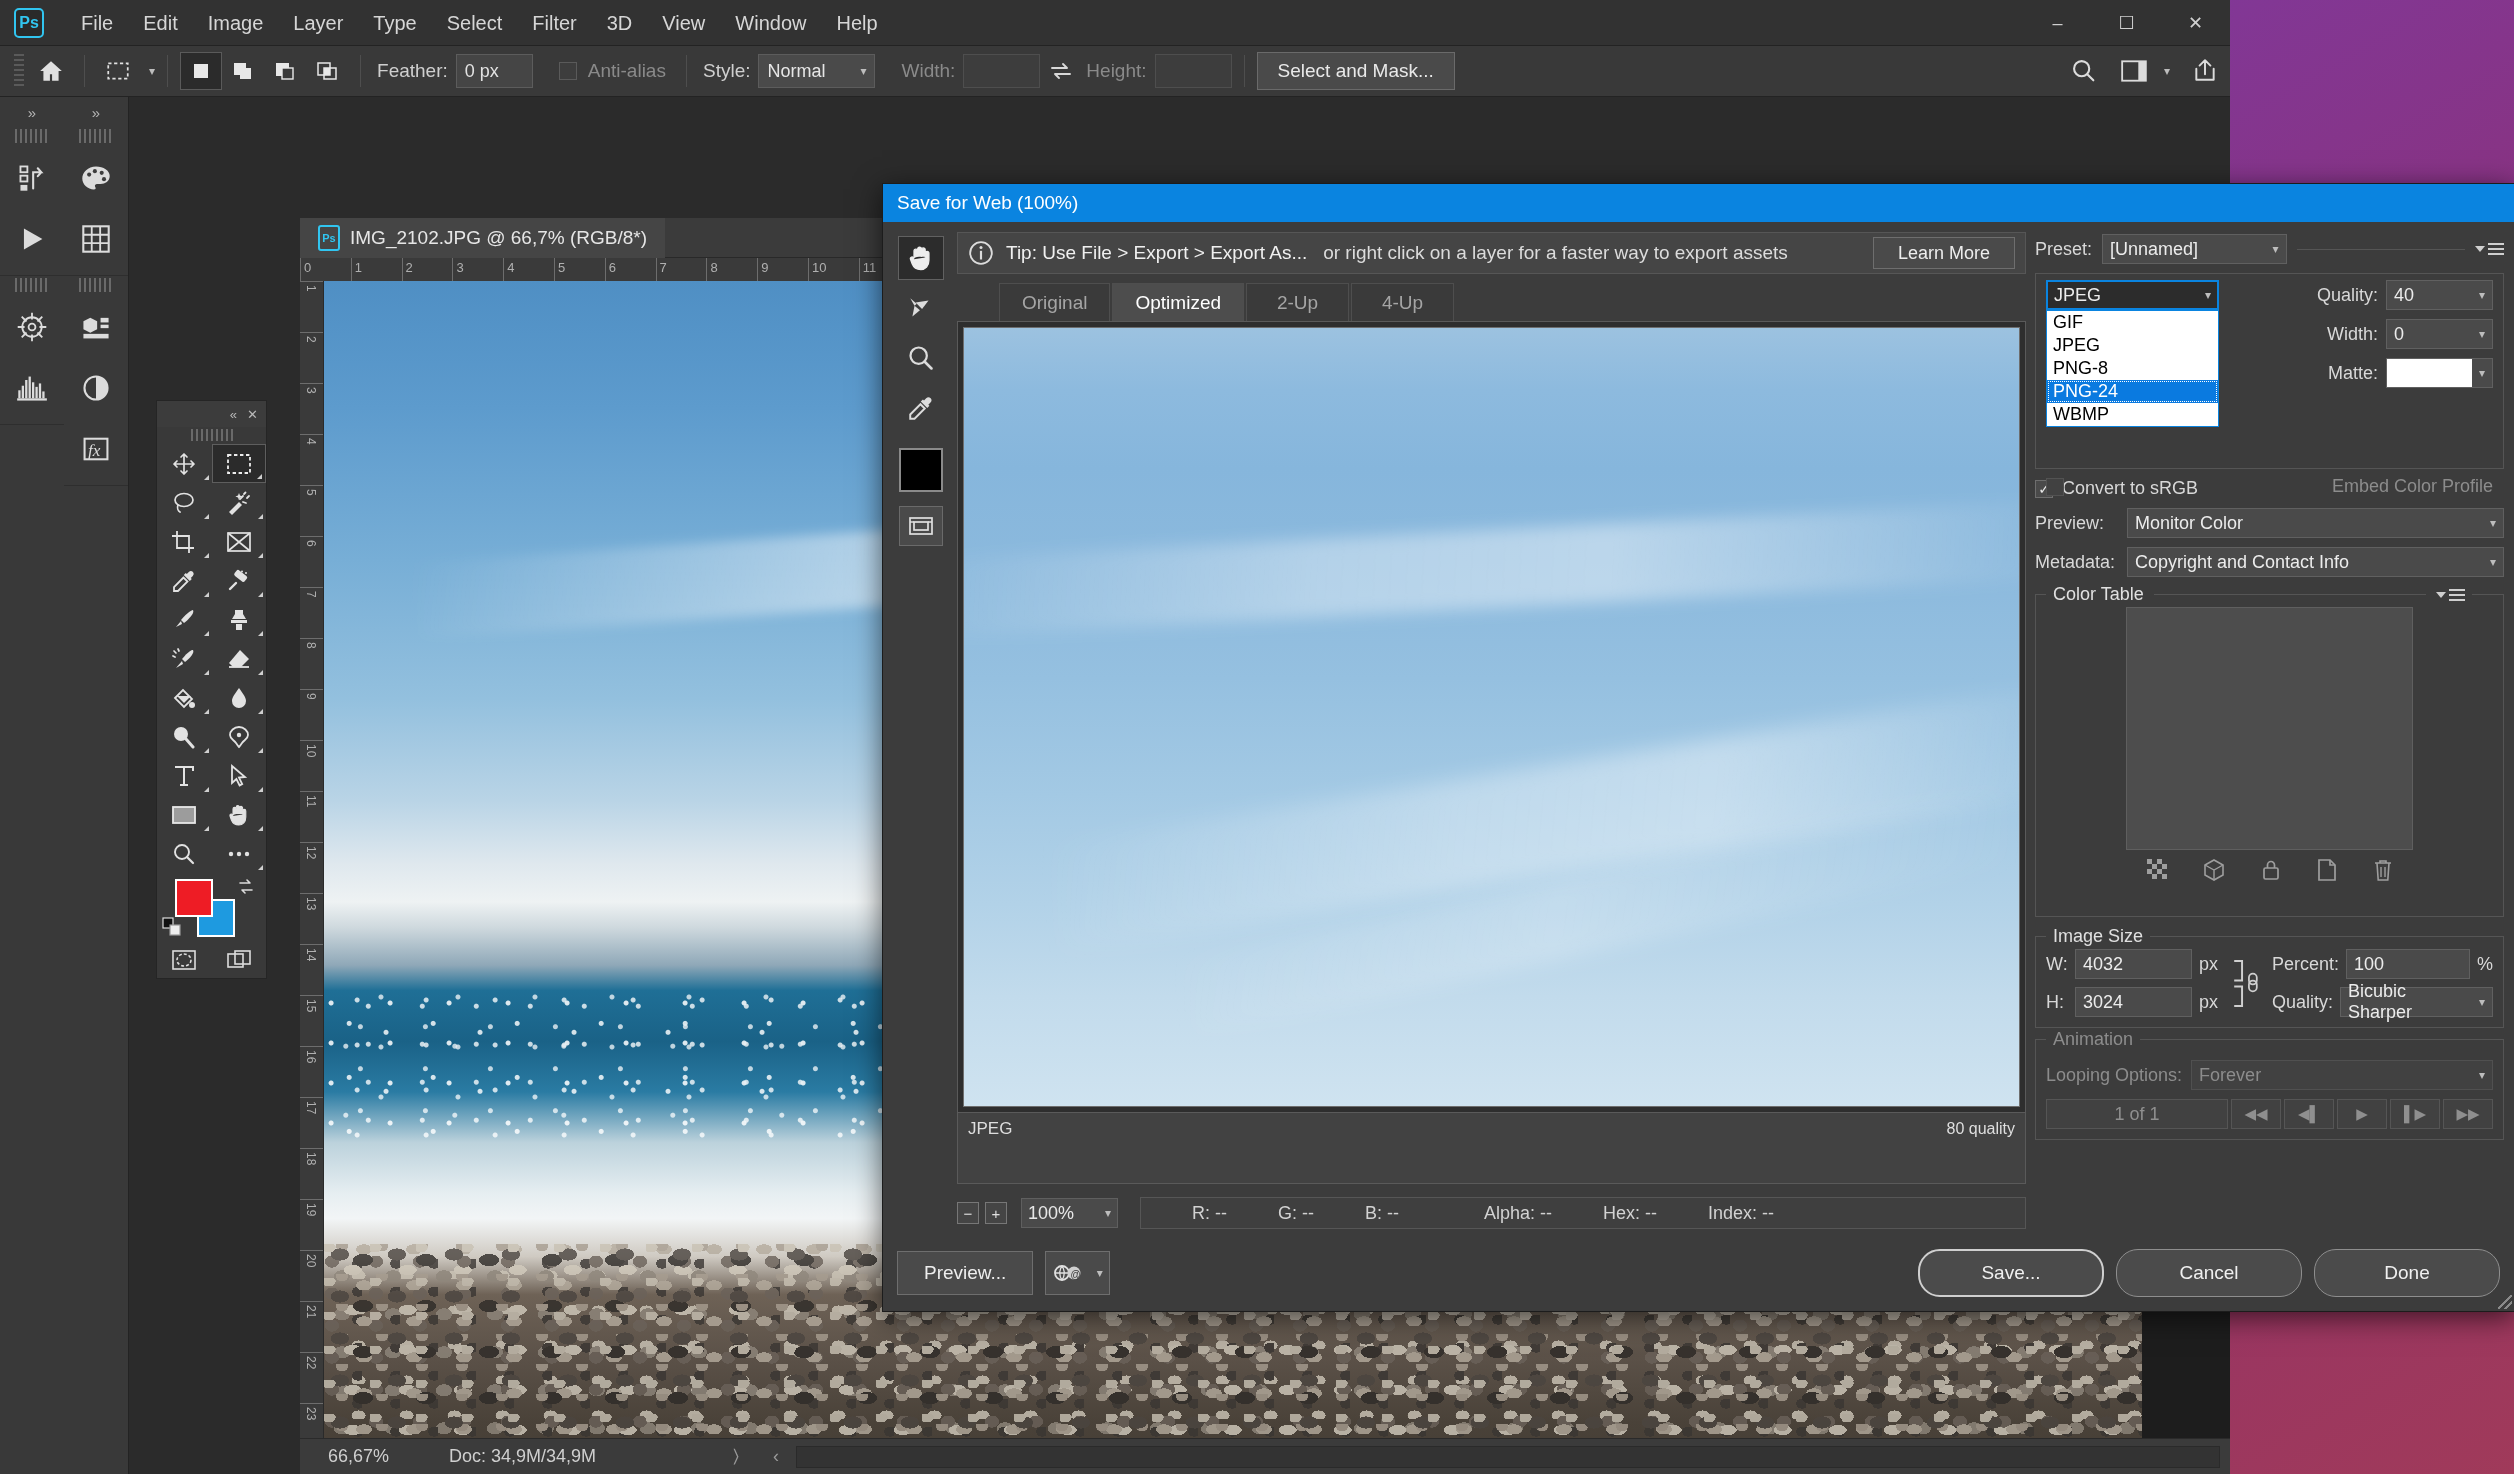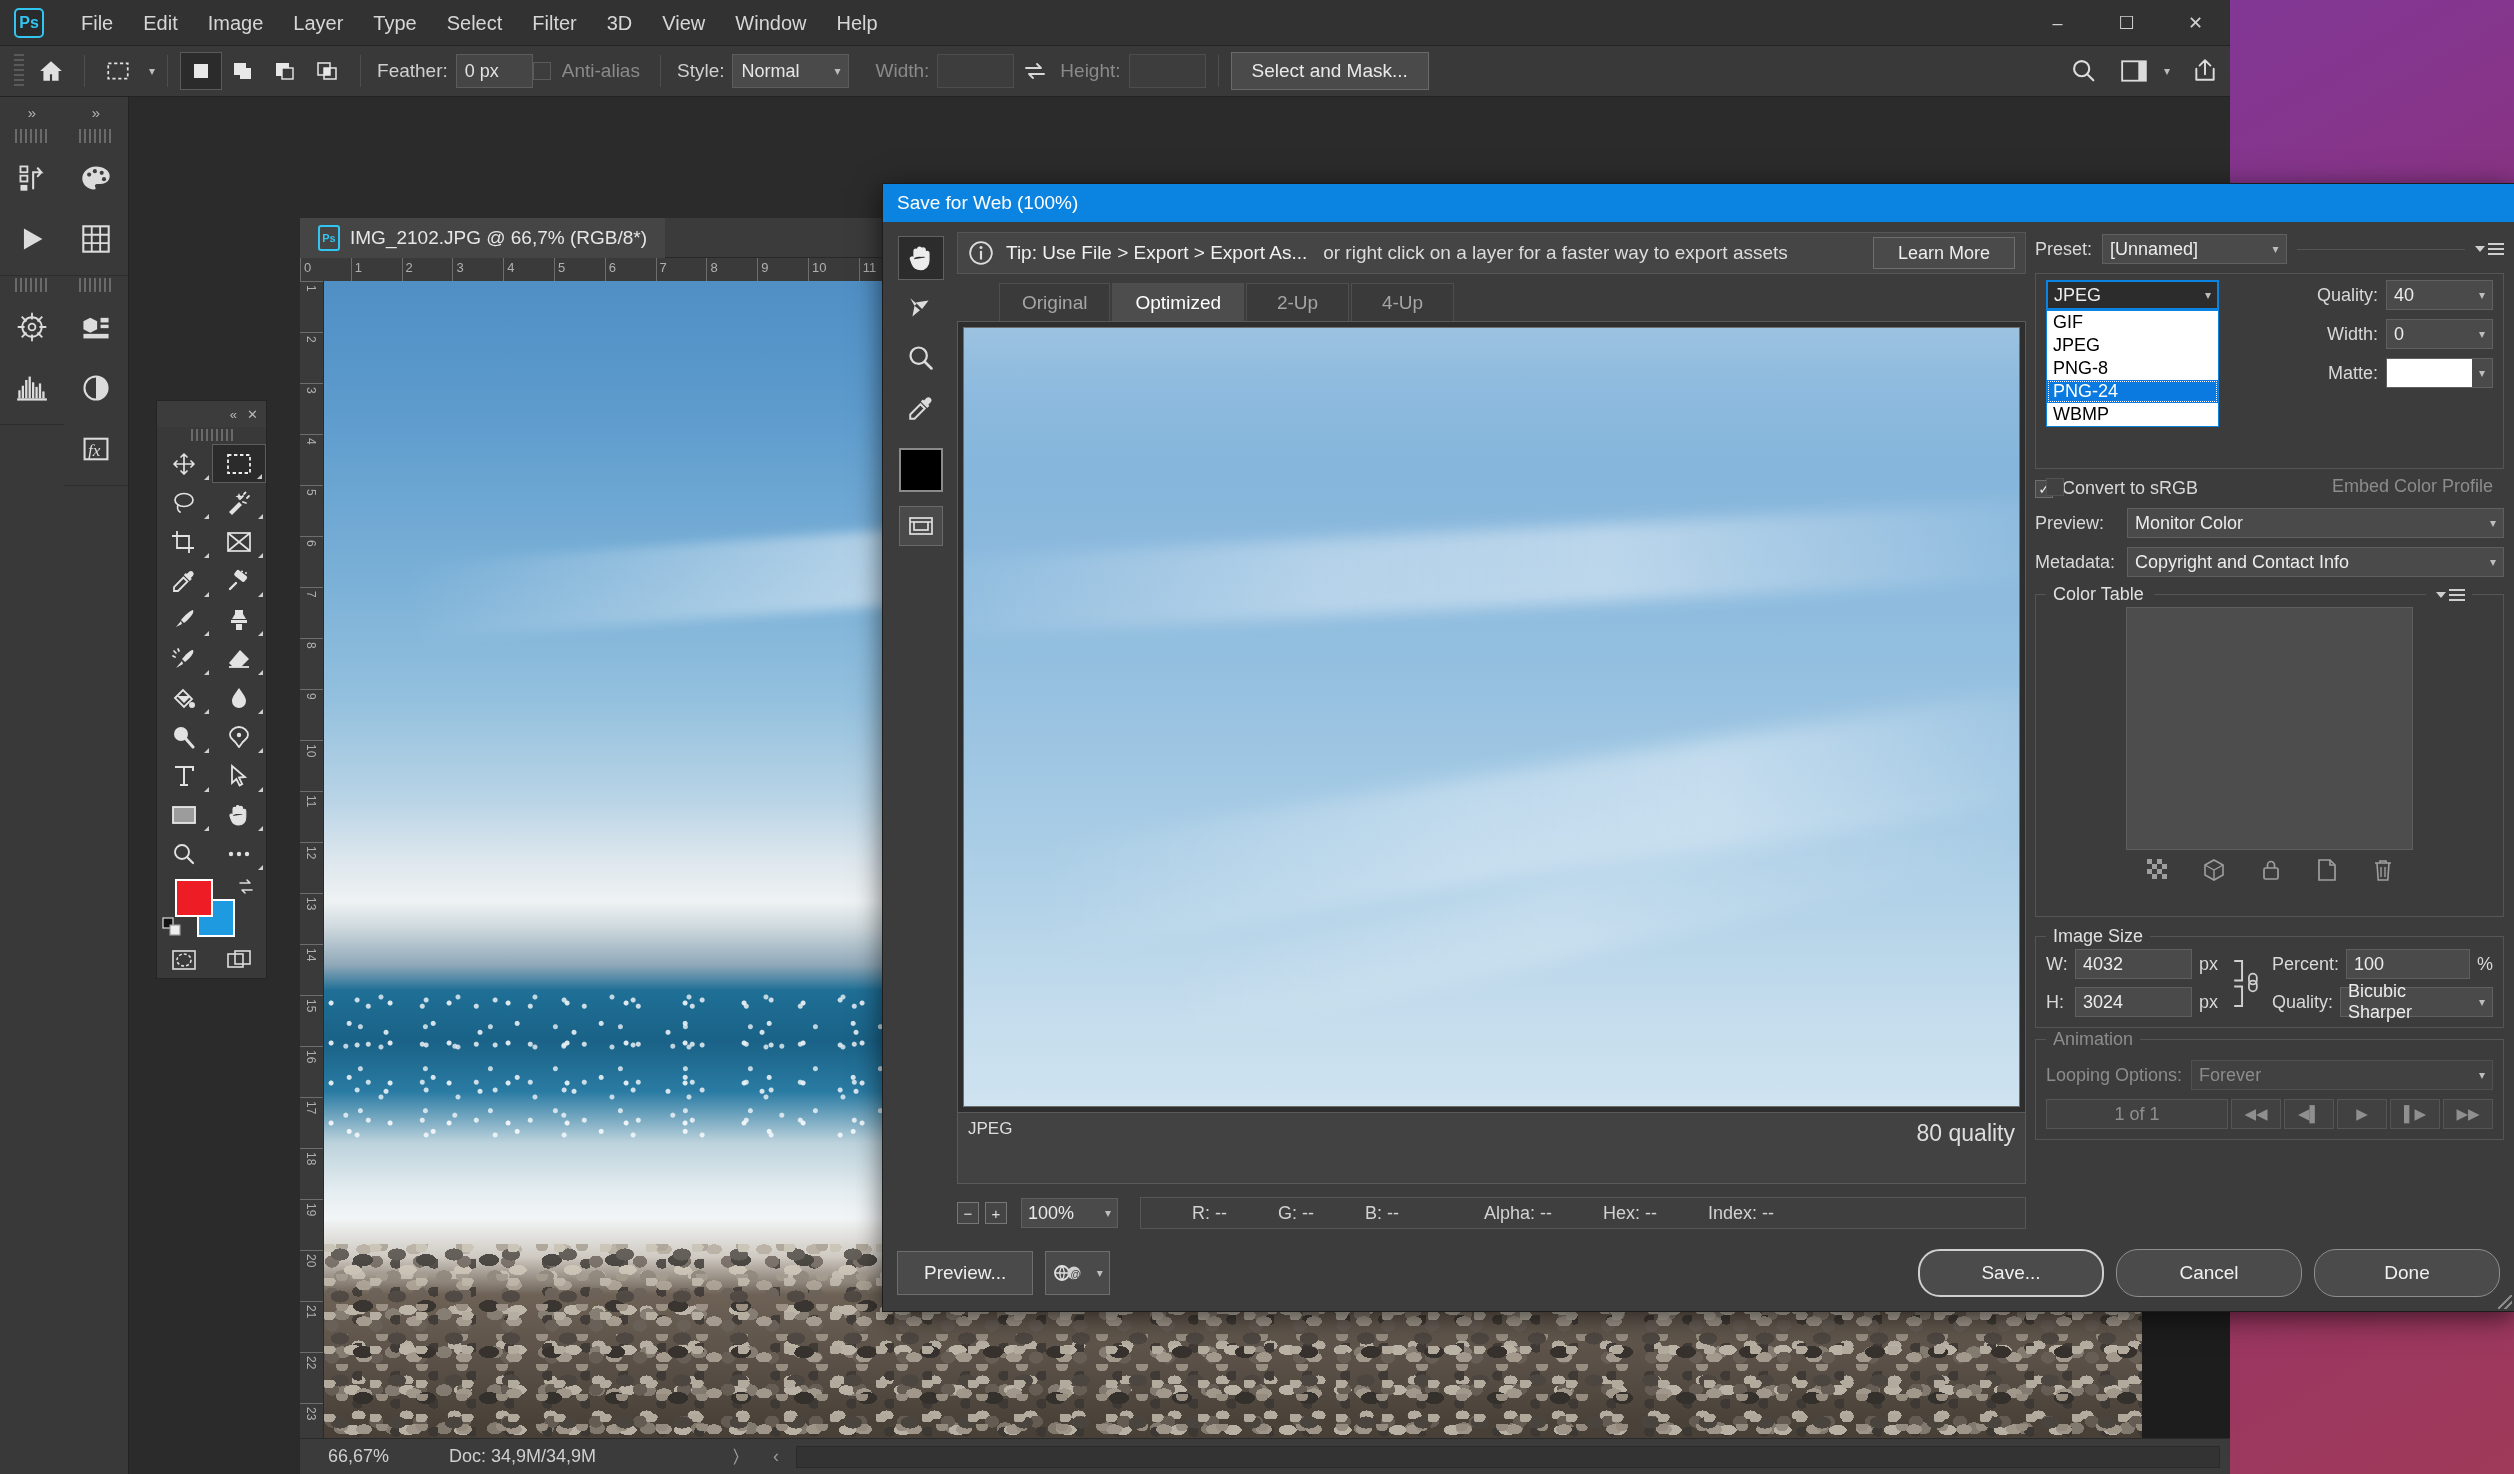--- a/index.html
+++ b/index.html
@@ -246,21 +246,21 @@
      transform:rotate(-9deg); filter:blur(10px); }
   #sfw-canvas .wisp3 { position:absolute; left:20%; right:0%; top:70%; height:10%;
      background:linear-gradient(110deg, rgba(255,255,255,0) 0%, rgba(255,255,255,.22) 45%,
         rgba(255,255,255,0) 100%);
      transform:rotate(-12deg); filter:blur(9px); }
   #sfw-fileinfo {
     height:71px; border-top:1px solid #5a5a5a; padding:5px 10px;
     font-size:17px; color:#dedede; line-height:1.35; position:relative;
     background:#424242;
   }
-  #sfw-quality-right { position:absolute; right:10px; top:5px; font-size:23px; }
+  #sfw-quality-right { position:absolute; right:10px; top:5px; font-size:16px; }
   #fileinfo-menu { display:inline-flex; align-items:center; gap:2px; margin-left:14px;
      vertical-align:middle; }
   #sfw-zoombar { height:42px; display:flex; align-items:center; margin-top:8px; gap:6px; }
   .zbtn { width:22px;height:22px;border:1px solid #777; background:#454545;
      display:flex;align-items:center;justify-content:center;font-size:15px;color:#e0e0e0;}
   #zoom-select { background:#4a4a4a;border:1px solid #5f5f5f;height:30px;width:97px;
      display:flex;align-items:center;justify-content:space-between;padding:0 6px;
      font-size:18px;color:#e8e8e8; margin-left:8px;}
   #colorinfo { flex:1; height:32px; border:1px solid #565656; background:#3f3f3f;
      display:flex;align-items:center; font-size:18px;color:#d2d2d2; margin-left:16px; }
@@ -400,21 +400,21 @@
     <div class="ob-icon-btn">
       <svg width="24" height="22" viewBox="0 0 24 22">
           <rect x="3" y="3" width="12" height="12" fill="none" stroke="#e8e8e8" stroke-width="1.5"></rect>
           <rect x="9" y="8" width="12" height="11" fill="none" stroke="#e8e8e8" stroke-width="1.5"></rect>
           <rect x="9" y="8" width="6" height="7" fill="#e8e8e8"></rect>
         </svg>
     </div>
     <div class="ob-sep"></div>
     <div class="ob-label">Feather:</div>
     <div class="ob-field">0 px</div>
-    <div style="display:flex;align-items:center;justify-content:center;">
+    <div style="display:flex;align-items:center;margin-left:26px;justify-content:center;">
       <div class="ob-checkbox"></div>
       <div class="ob-label dis">Anti-alias</div>
     </div>
     <div class="ob-sep"></div>
     <div class="ob-label">Style:</div>
     <div class="ob-select">
       <span>Normal</span>
       <span class="caret">▾</span>
     </div>
     <div class="ob-label dis" style="margin-left:26px">Width:</div>

